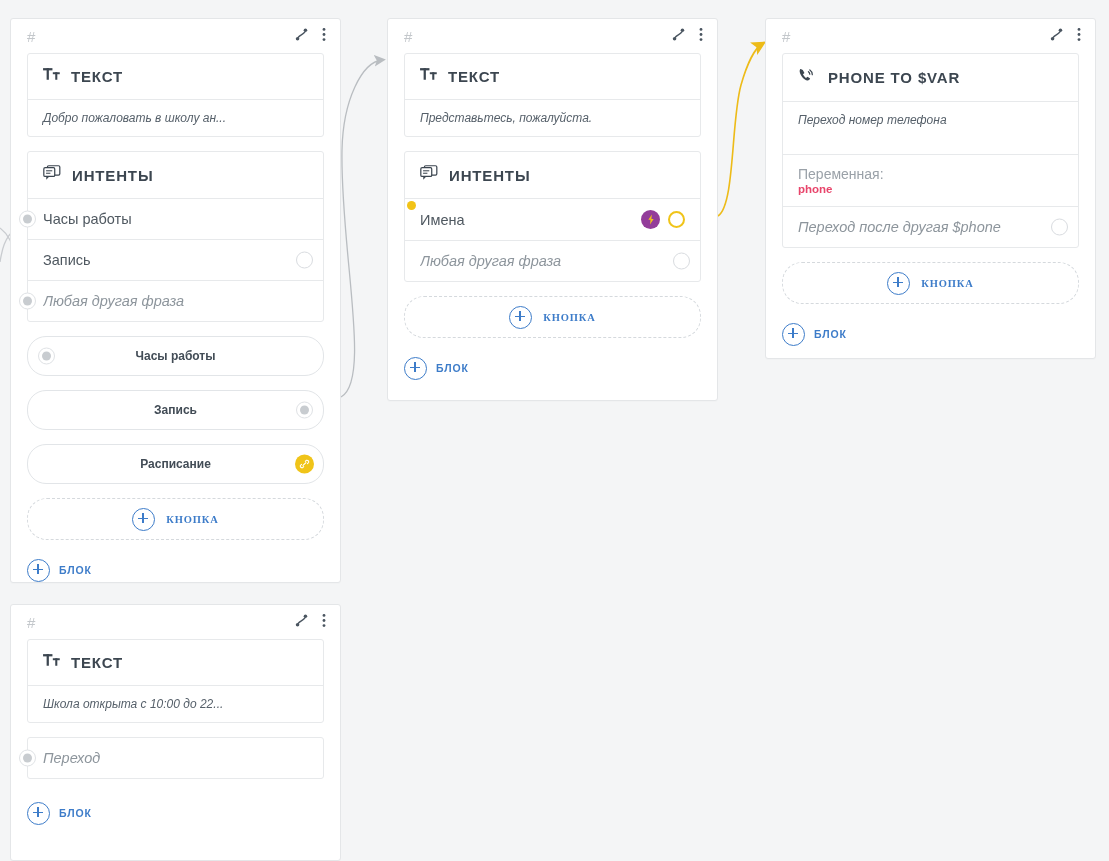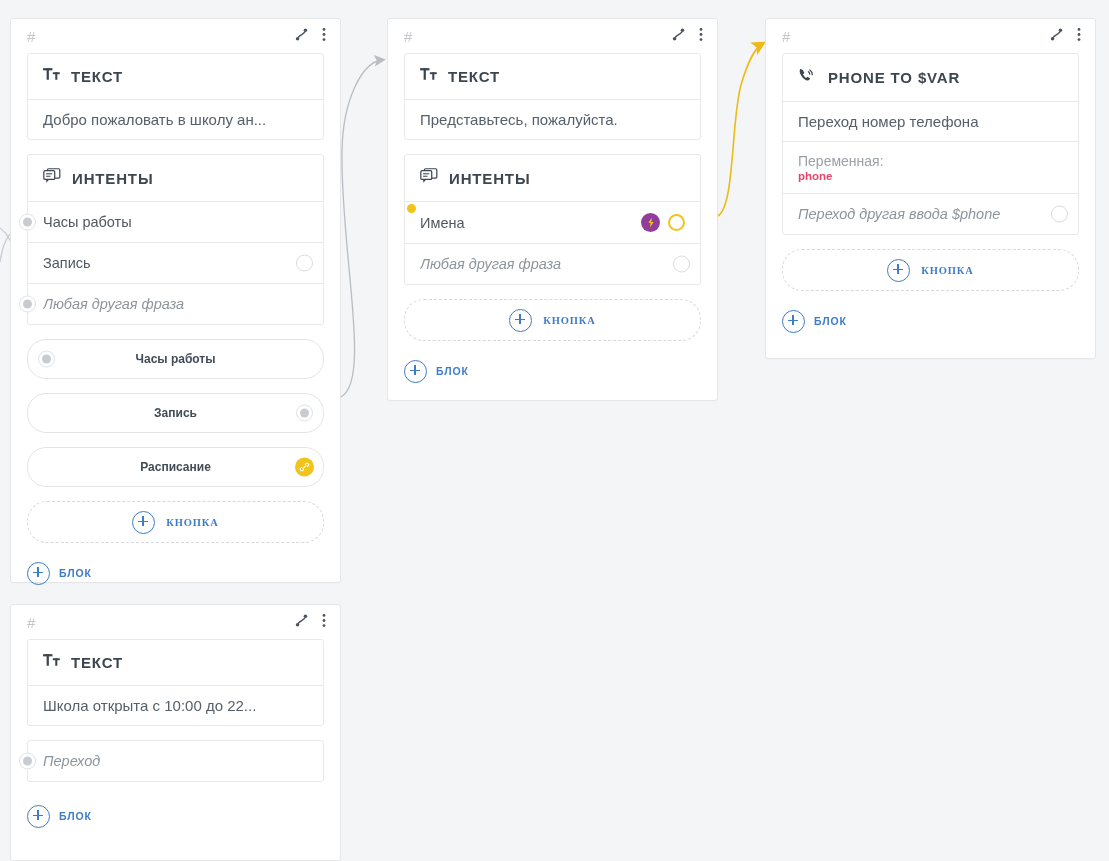--- a/index.html
+++ b/index.html
@@ -49,39 +49,39 @@
     padding:13px 14px 13px 15px;
   }
   .block-title{
     font-size:15px;letter-spacing:.85px;
     color:#3c4650;font-weight:700;
     text-transform:uppercase;
   }
   .block-body{
     border-top:1px solid #e7e9eb;
     padding:11px 15px;
-    font-size:15px;color:#56606a;
-    white-space:nowrap;overflow:hidden;text-overflow:ellipsis;
+    font-size:12px;color:#56606a;
+    white-space:nowrap;overflow:hidden;text-overflow:ellipsis;font-style:italic;
   }
 
   
   .row{
     border-top:1px solid #e7e9eb;
     padding:11px 15px;
     font-size:14.5px;color:#4f5860;
     display:flex;align-items:center;
     position:relative;
     min-height:18px;
   }
   .row.italic{font-style:italic;color:#8d959c;}
   .row-label{white-space:nowrap;overflow:hidden;text-overflow:ellipsis;}
   .row .spacer{flex:1;}
 
   
-  .var-block{padding:11px 15px;border-top:1px solid #e7e9eb;}
+  .var-block{padding:11px 15px;border-top:1px solid #e7e9eb;margin-top:16px;}
   .var-label{font-size:14px;color:#9aa1a8;line-height:1.15;}
   .var-name{font-size:11.5px;color:#e8456b;font-weight:700;margin-top:1px;}
 
   
   .handle{
     width:17px;height:17px;border-radius:50%;
     box-sizing:border-box;
     position:absolute;
     background:#fff;
   }
@@ -380,21 +380,21 @@
           </svg>
         </span>
         <span class="block-title">PHONE TO $VAR</span>
       </div>
       <div class="block-body">Переход номер телефона</div>
       <div class="var-block">
         <div class="var-label">Переменная:</div>
         <div class="var-name">phone</div>
       </div>
       <div class="row italic">
-        <span class="row-label">Переход другая ввода $phone</span>
+        <span class="row-label">Переход после другая $phone</span>
         <span class="spacer"></span>
         <span class="handle empty inside-right"></span>
       </div>
     </div>
 
     <div class="add-pill">
       <span class="plus"></span>
       <span class="add-label">КНОПКА</span>
     </div>
     <div class="add-plain">

